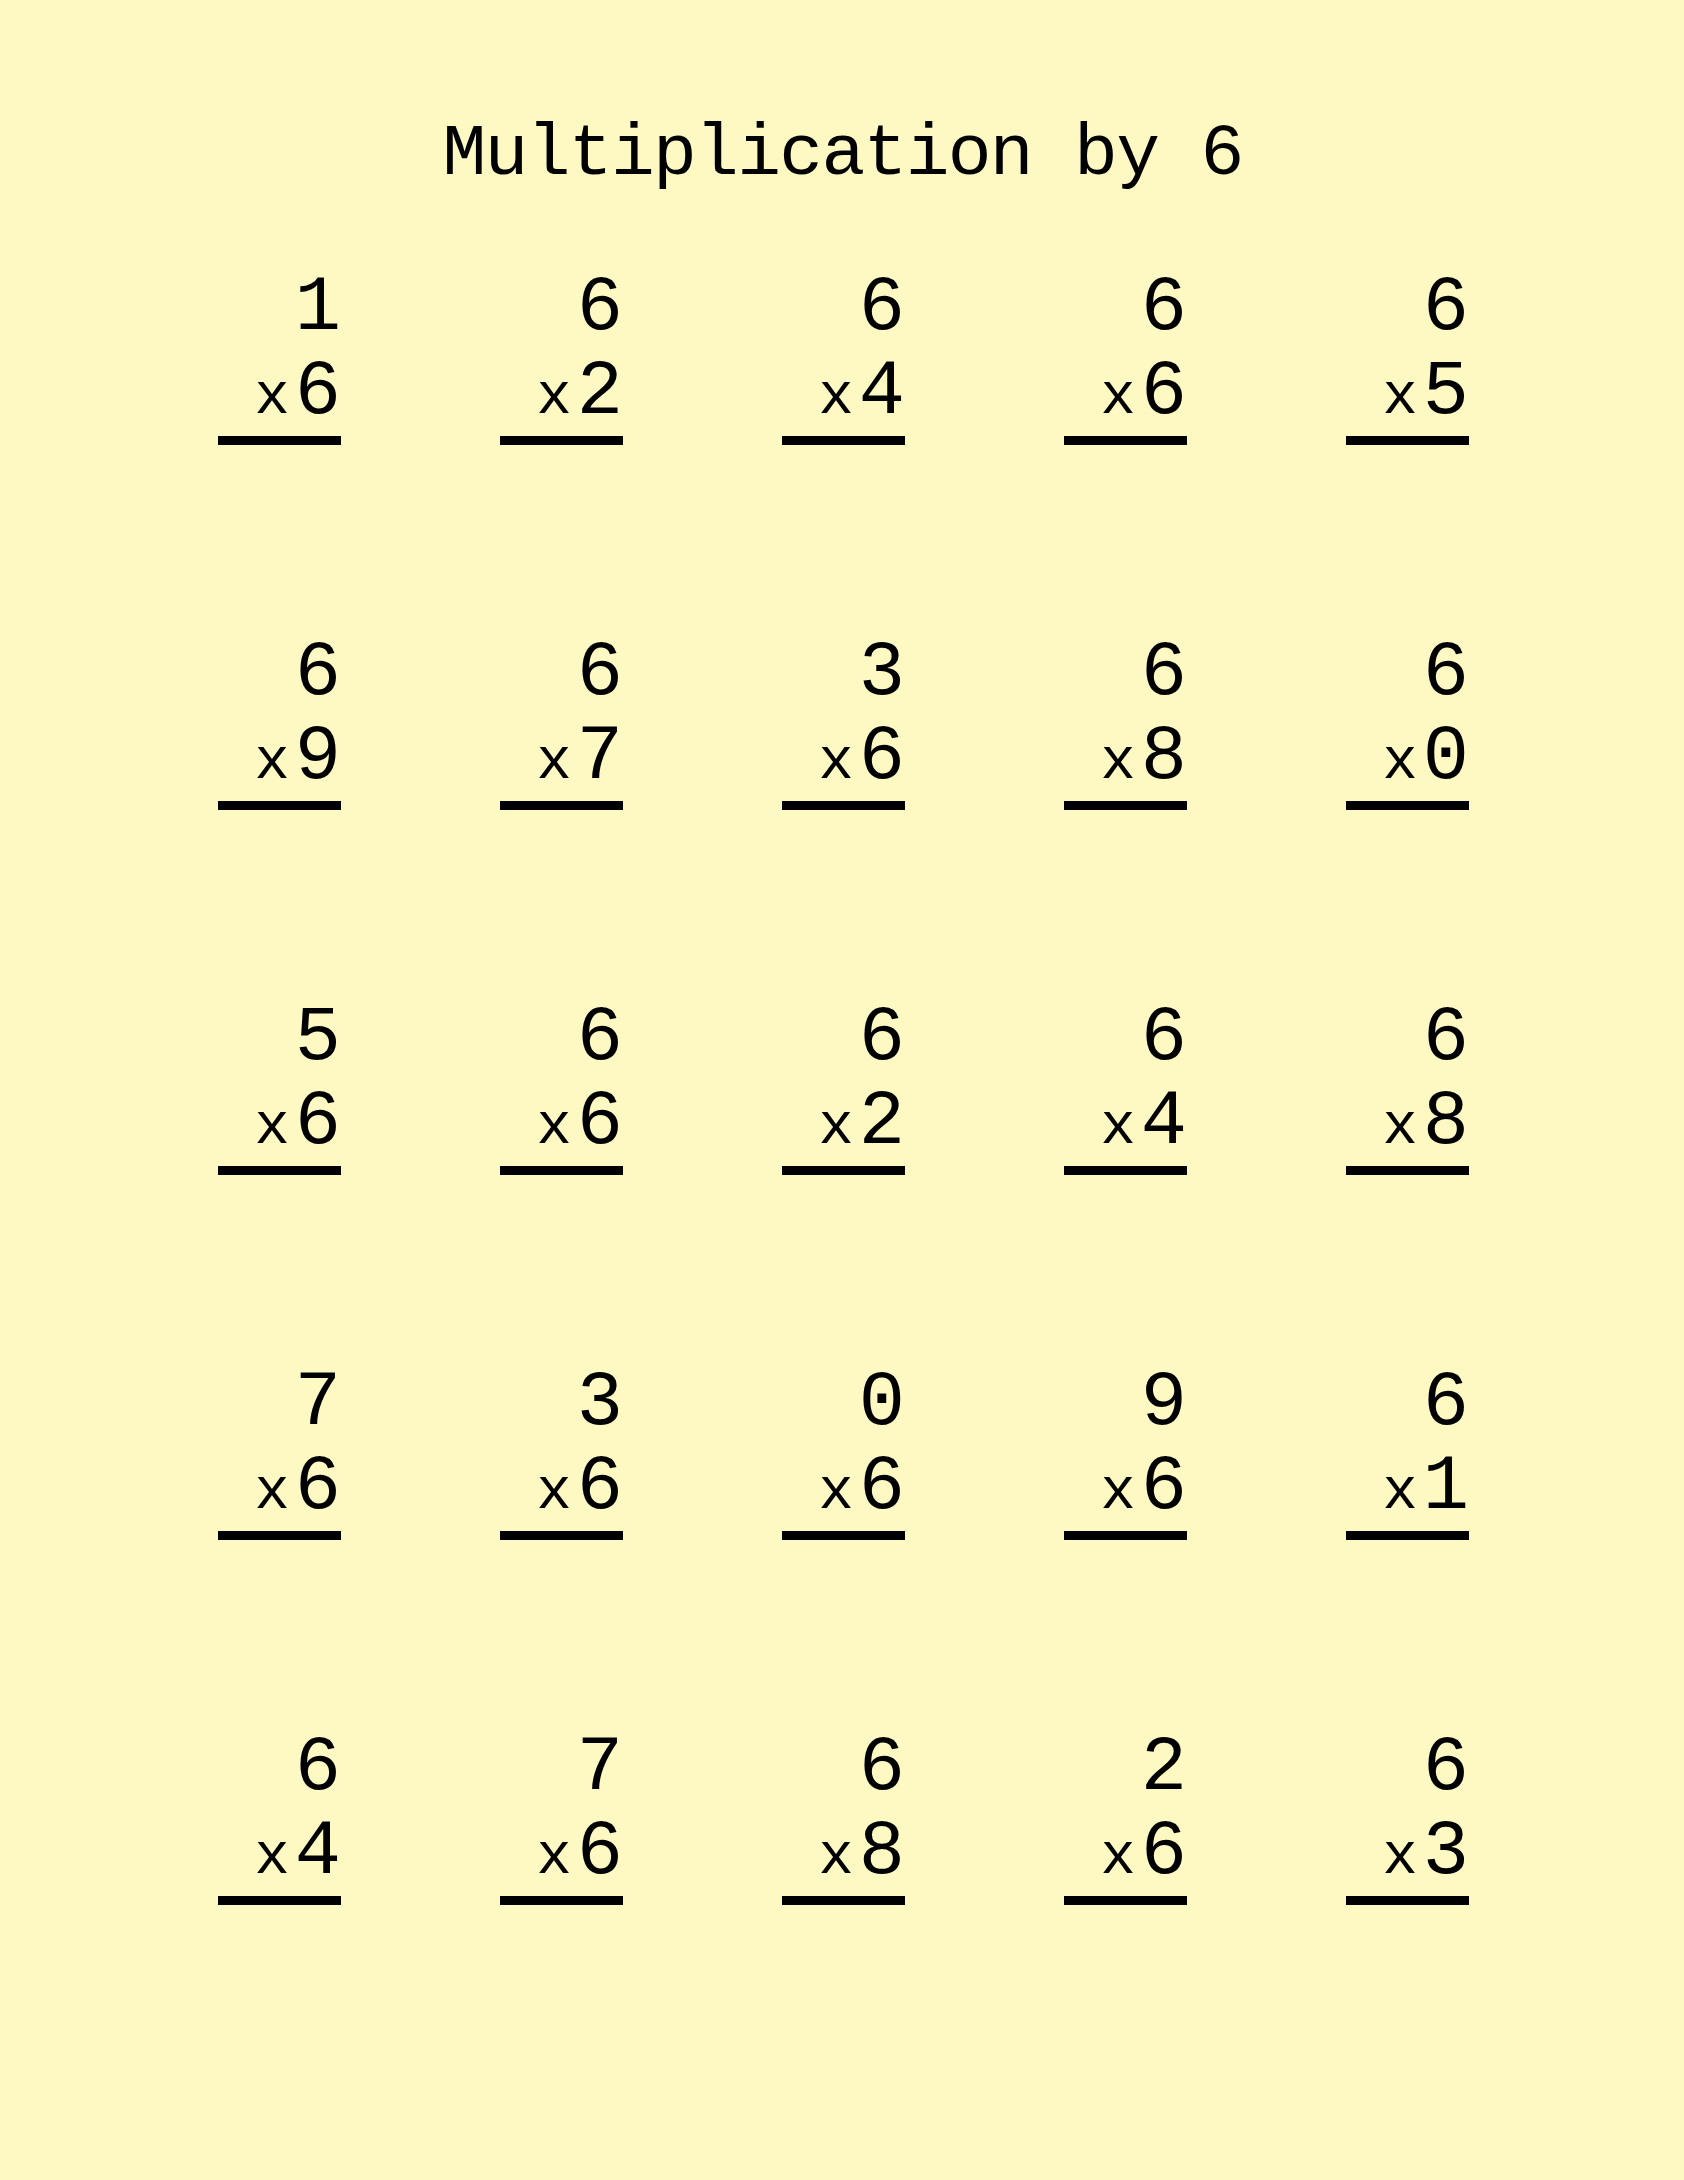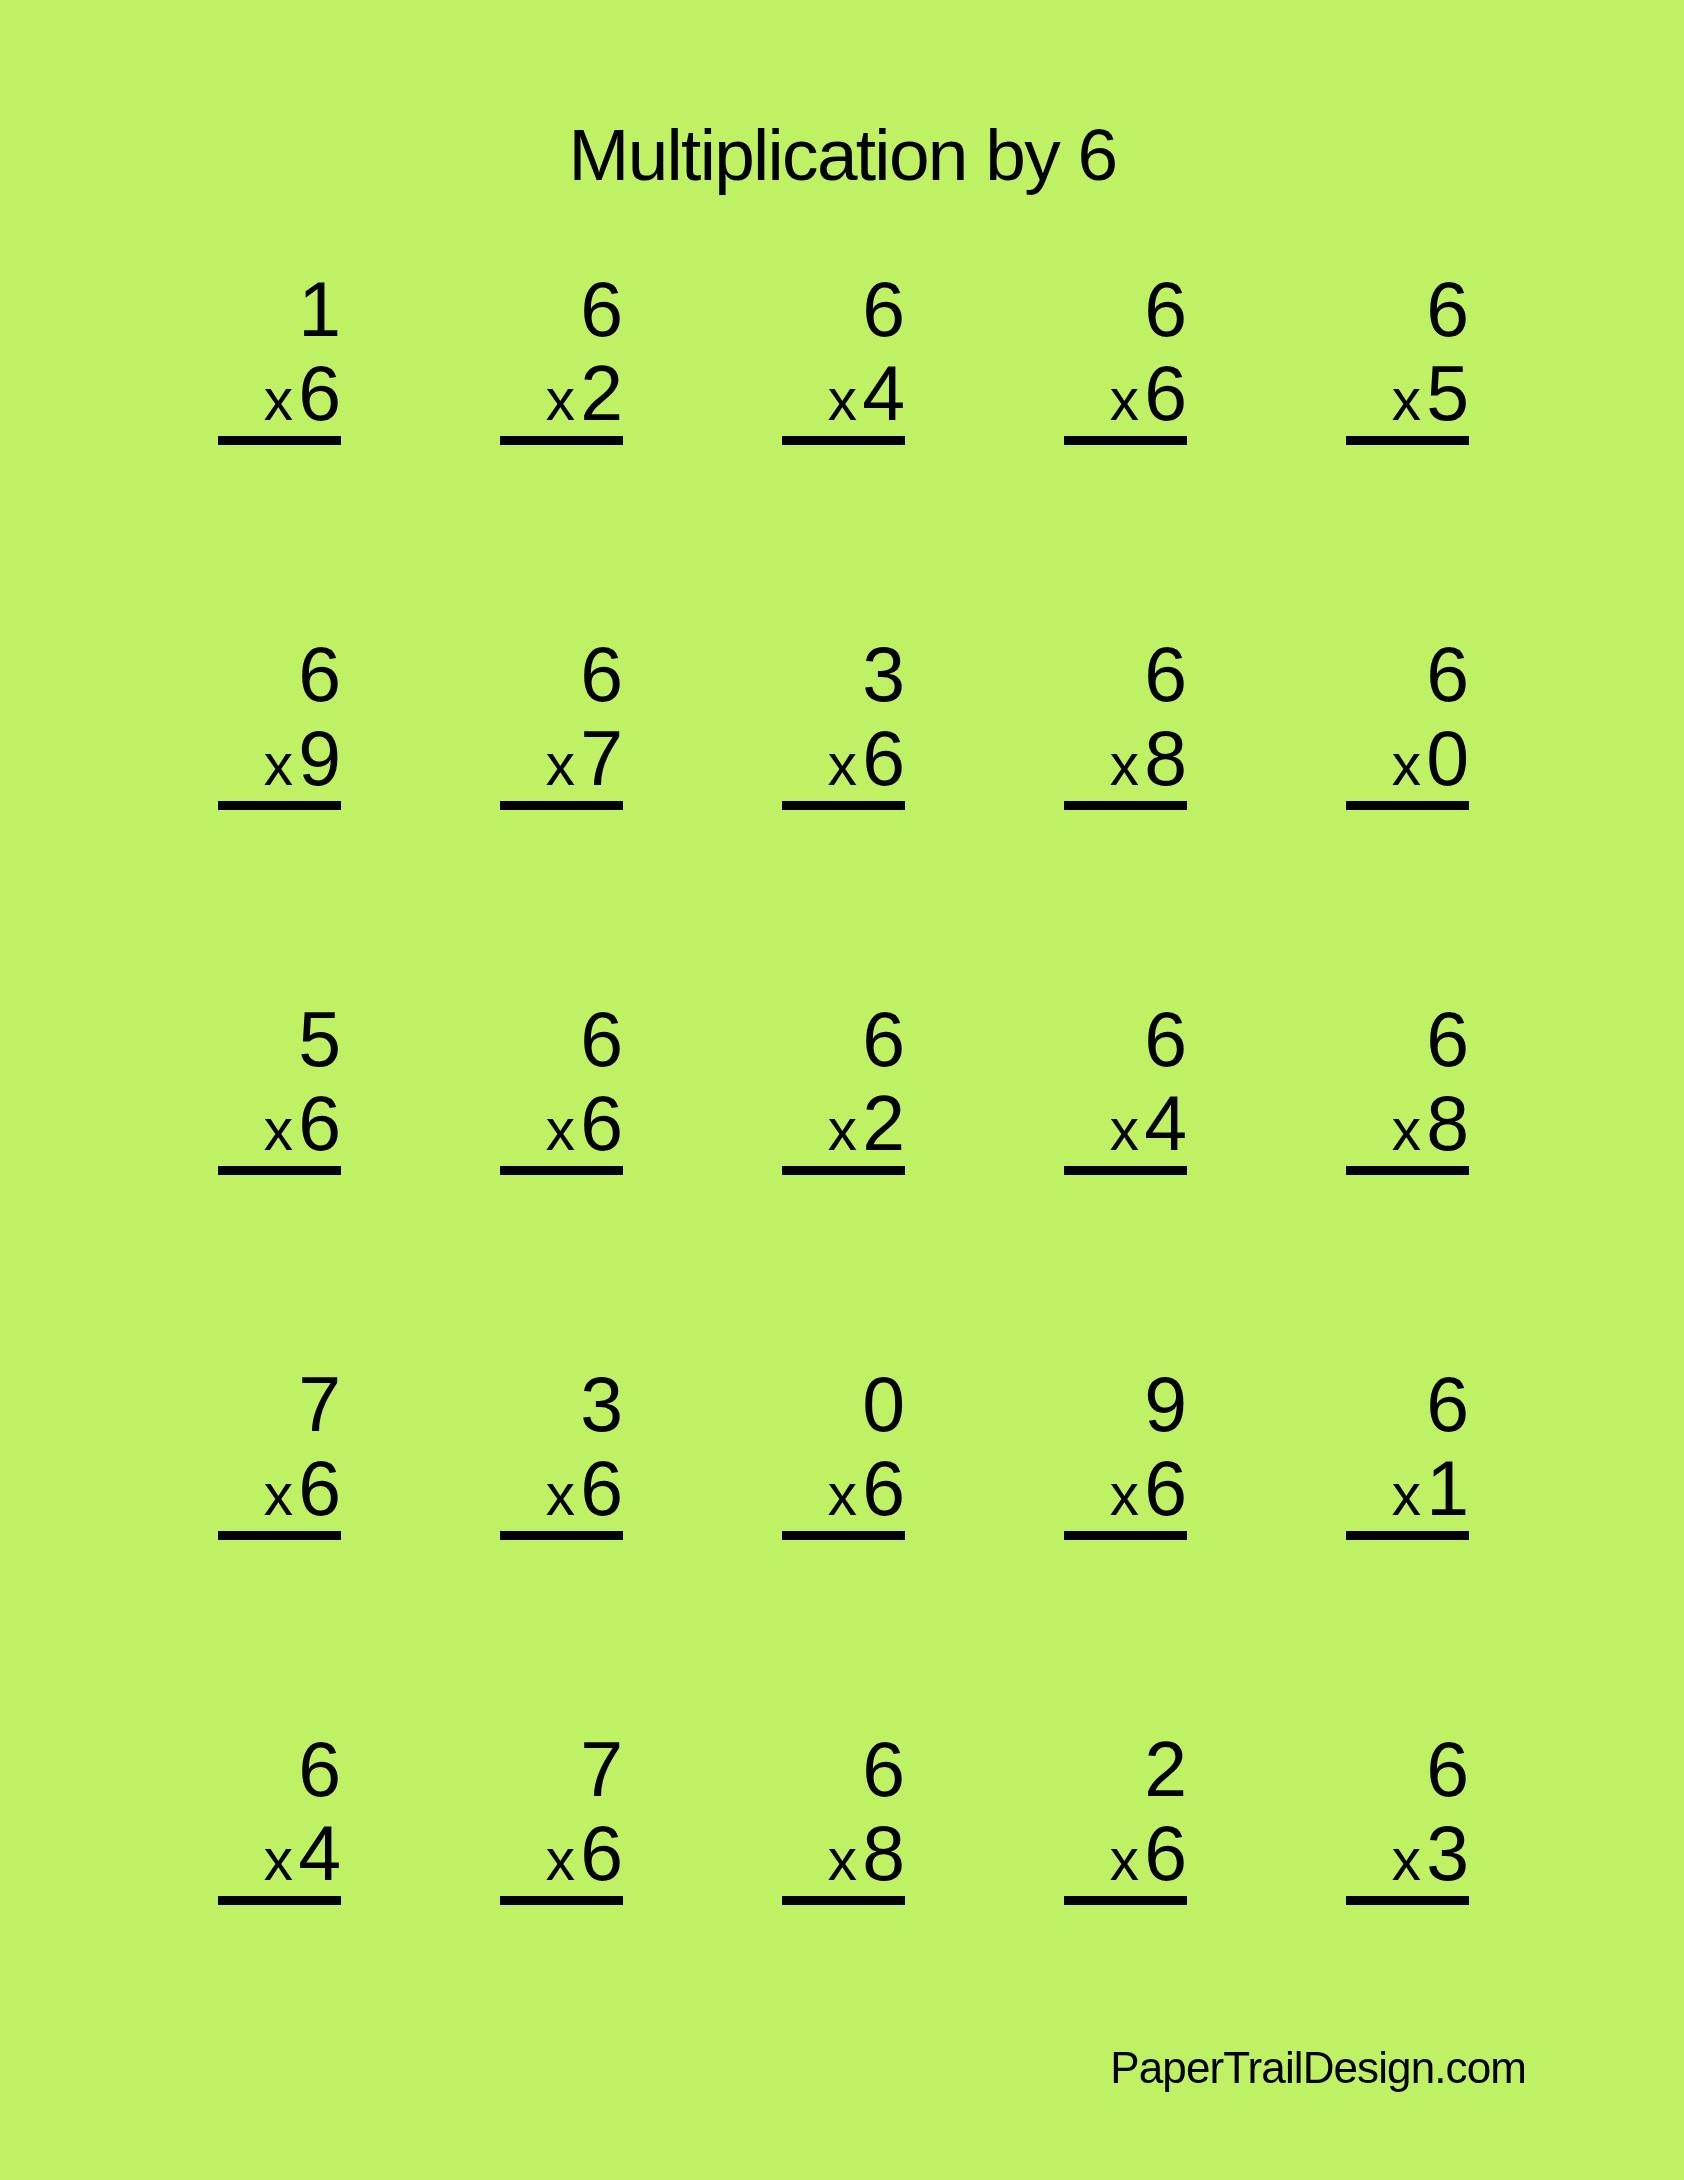--- a/index.html
+++ b/index.html
@@ -1,22 +1,22 @@
 <!DOCTYPE html>
 <html style="font-size:13.6px"><head>
 <meta charset="utf-8">
 <style>
   html, body { margin: 0; padding: 0; background: #e8e8e8; }
   .page {
     position: relative;
     width: 1685px;
     height: 2181px;
-    background: #bef264;
+    background: #fef9c3;
     color: #000000;
-    font-family: Liberation Sans, sans-serif;
+    font-family: Liberation Mono, monospace;
     overflow: hidden;
   }
   .title {
     position: absolute;
     top: 118px;
     left: 0;
     width: 100%;
     text-align: center;
     font-size: 73px;
     letter-spacing: -1.7px;
@@ -211,16 +211,15 @@
         </div>
       </div>
     <div class="cell">
         <div class="problem">
           <div class="top">6</div>
           <div class="bot"><span class="op">x</span><span>3</span></div>
         </div>
       </div>
   </div>
 
-  <div class="footer">PaperTrailDesign.com</div>
 
 </div>
 
 
 </body></html>

